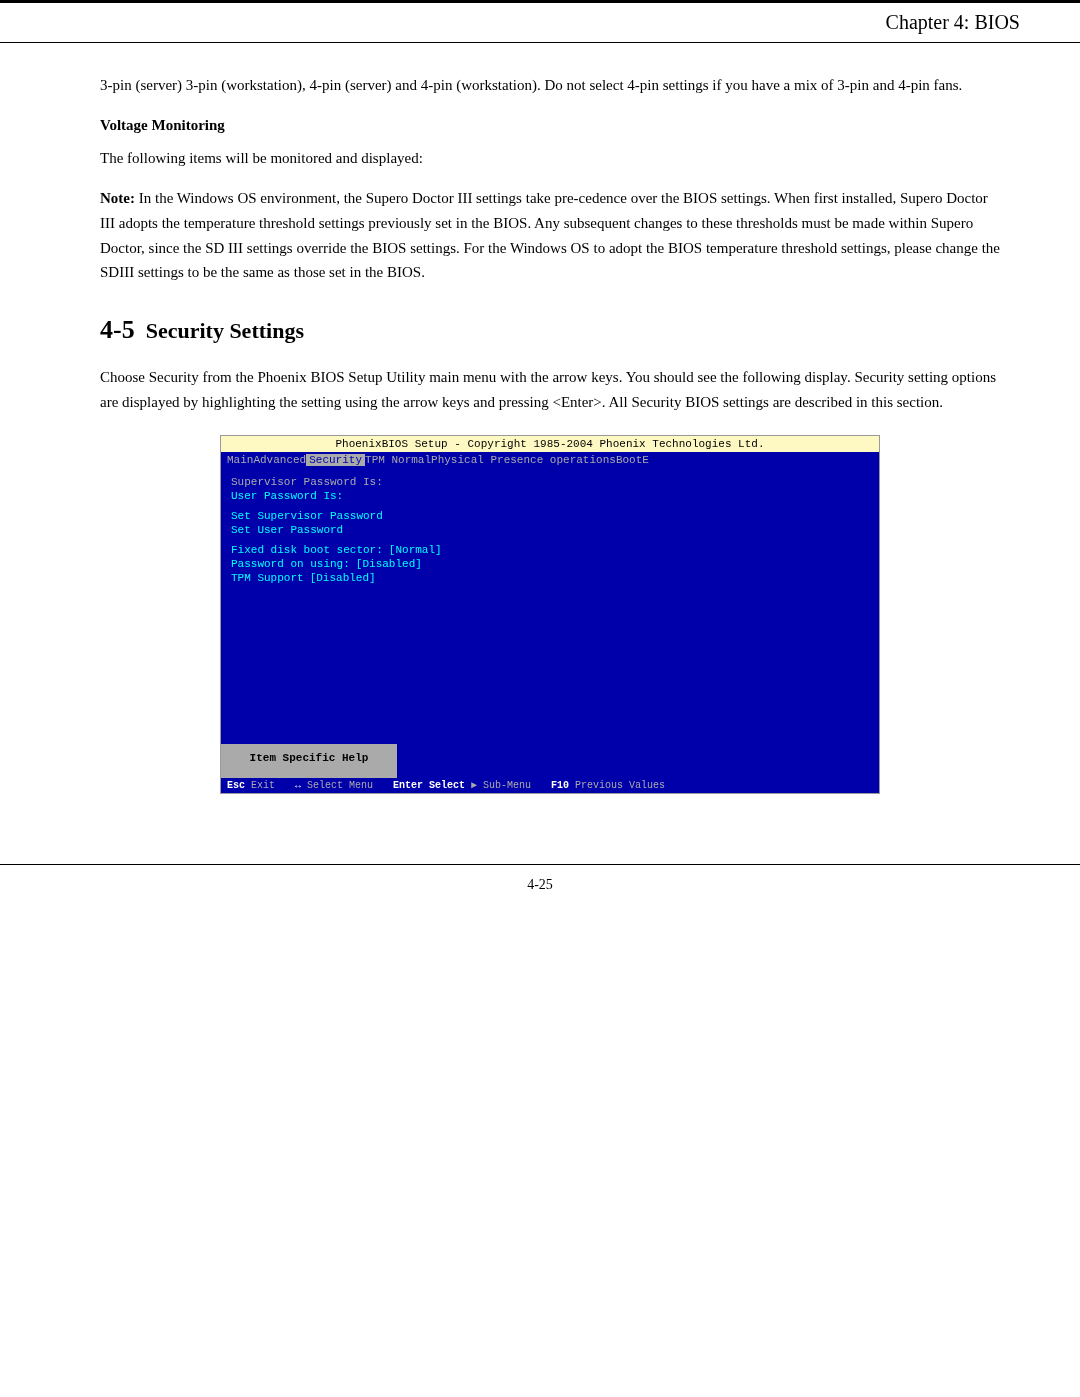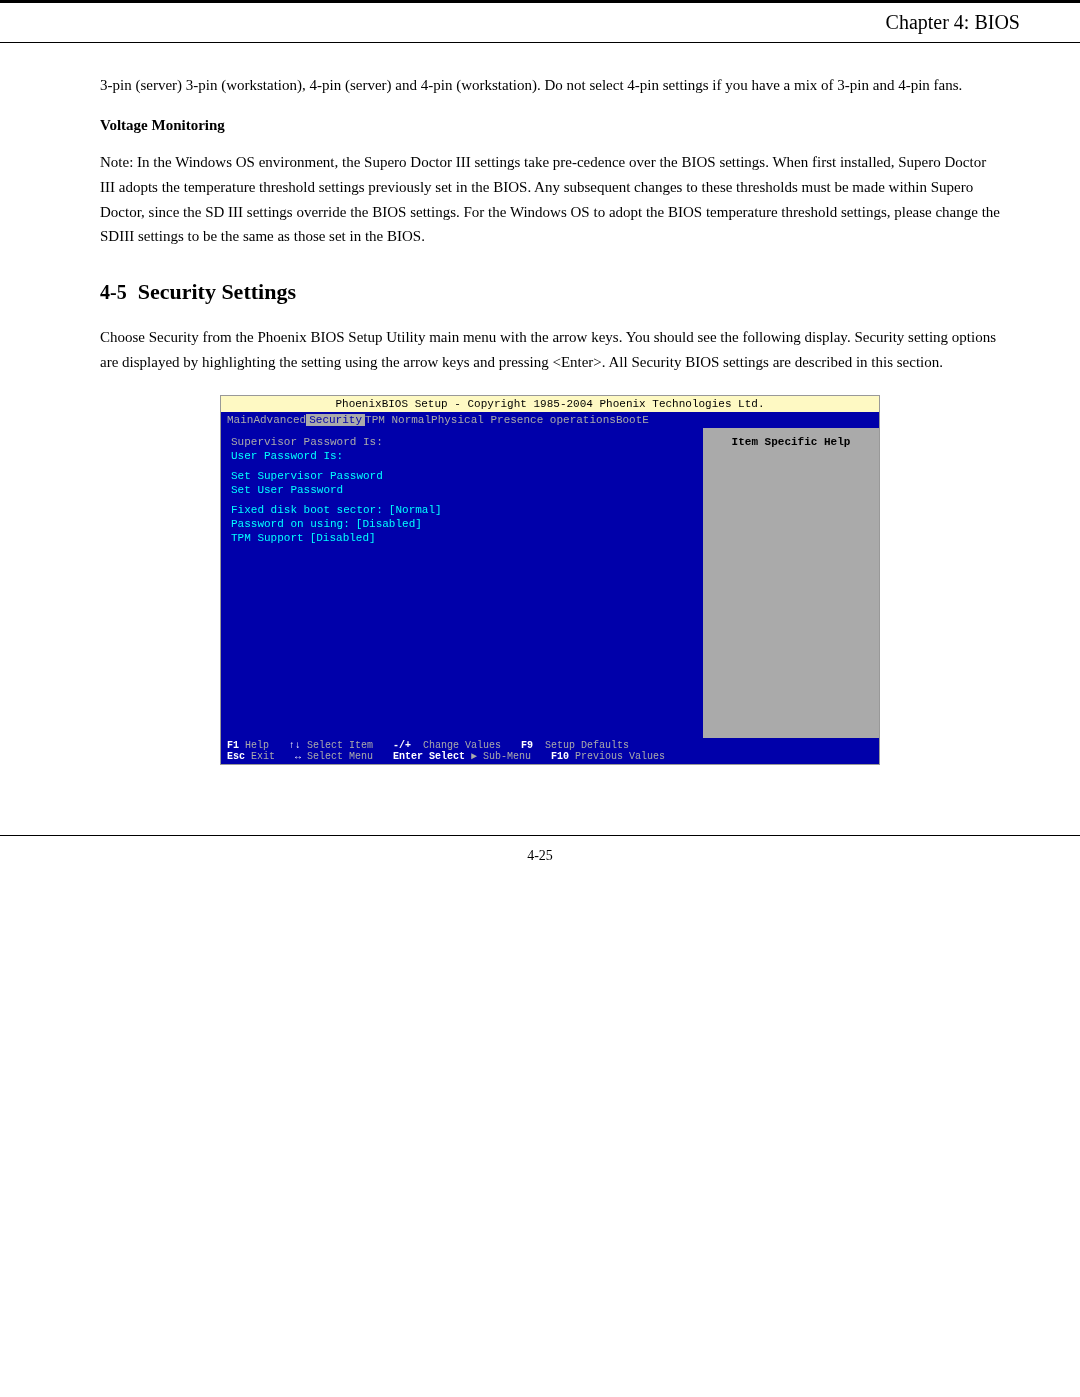--- a/index.html
+++ b/index.html
@@ -52,31 +52,31 @@
       line-height: 1.6;
     }
 
     
     .note-block {
       margin: 16px 0 20px 0;
       line-height: 1.65;
     }
 
     .note-bold {
-      font-weight: normal;
+      font-weight: bold;
     }
 
     
     .section-heading {
       font-size: 22px;
       font-weight: bold;
       margin: 30px 0 20px 0;
     }
     .section-heading .section-num {
-      font-size: 20px;
+      font-size: 26px;
     }
 
     
     .desc-para {
       margin-bottom: 20px;
       line-height: 1.65;
     }
 
     
     .bios-screenshot {
@@ -111,21 +111,21 @@
     }
     .bios-navbar .nav-item.active {
       background: #aaaaaa;
       color: #0000aa;
       padding: 0 3px;
     }
 
     
     .bios-main {
       display: flex;
-      flex-direction: row;
+      flex-direction: column;
       background: #0000aa;
       min-height: 310px;
     }
 
     .bios-left {
       flex: 1;
       padding: 8px 10px;
       color: #aaaaaa;
       font-size: 11px;
     }
@@ -202,20 +202,23 @@
 <div class="content">
 
   <p class="intro-para">
     <span>3-pin (server) 3-pin (workstation), 4-pin (server) and 4-pin (workstation). Do not select 4-pin settings if you have a mix of 3-pin and 4-pin fans.</span>
   </p>
 
   <p class="voltage-heading">
     <span>Voltage Monitoring</span>
   </p>
 
+  <p class="voltage-list">
+    <span>The following items will be monitored and displayed:</span>
+  </p>
 
 
   <p class="note-block">
     <span class="note-bold">Note:</span><span> In the Windows OS environment, the Supero Doctor III settings take pre-cedence over the BIOS settings. When first installed, Supero Doctor III adopts the temperature threshold settings previously set in the BIOS. Any subsequent changes to these thresholds must be made within Supero Doctor, since the SD III settings override the BIOS settings. For the Windows OS to adopt the BIOS temperature threshold settings, please change the SDIII settings to be the same as those set in the BIOS.</span>
   </p>
 
   <h2 class="section-heading">
     <span class="section-num">4-5</span>&nbsp;&nbsp;<span>Security Settings</span>
   </h2>
 
@@ -265,26 +268,20 @@
 
       <div class="bios-right">
         <div class="bios-right-heading">
           <span>Item Specific Help</span>
         </div>
       </div>
     </div>
 
     <div class="bios-bottombar">
       <div class="row">
-        <span><span class="bios-key-label">F1</span>&nbsp;Help</span>
-        <span><span class="bios-key-label">↑↓</span>&nbsp;Select Item</span>
-        <span><span class="bios-key-label">-/+</span>&nbsp;&nbsp;Change Values</span>
-        <span><span class="bios-key-label">F9</span>&nbsp;&nbsp;Setup Defaults</span>
-      </div>
-      <div class="row">
         <span><span class="bios-key-label">Esc</span>&nbsp;Exit</span>
         <span><span class="bios-key-label">↔</span>&nbsp;Select Menu</span>
         <span><span class="bios-key-label">Enter Select</span>&nbsp;► Sub-Menu</span>
         <span><span class="bios-key-label">F10</span>&nbsp;Previous Values</span>
       </div>
     </div>
 
   </div>
 
 </div>

